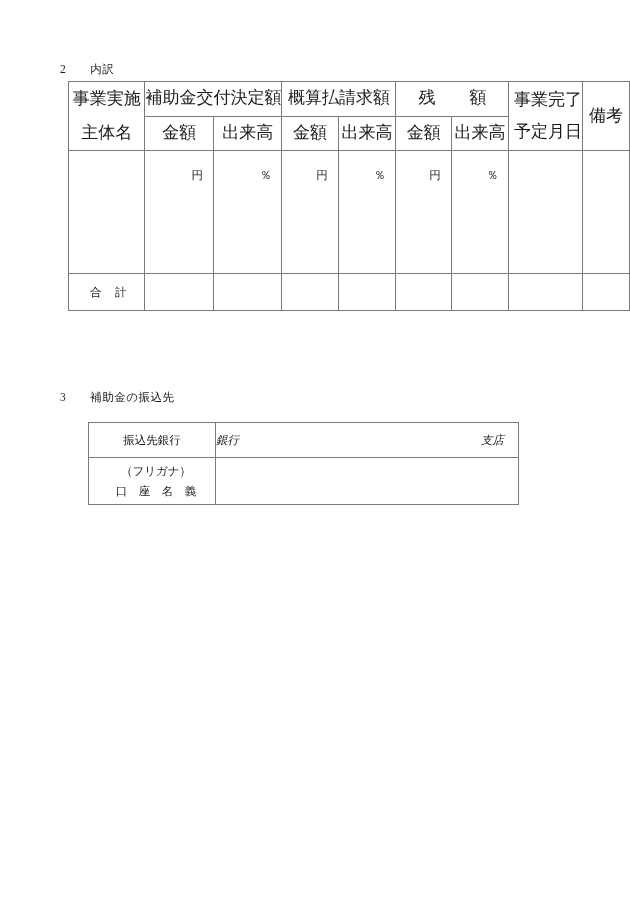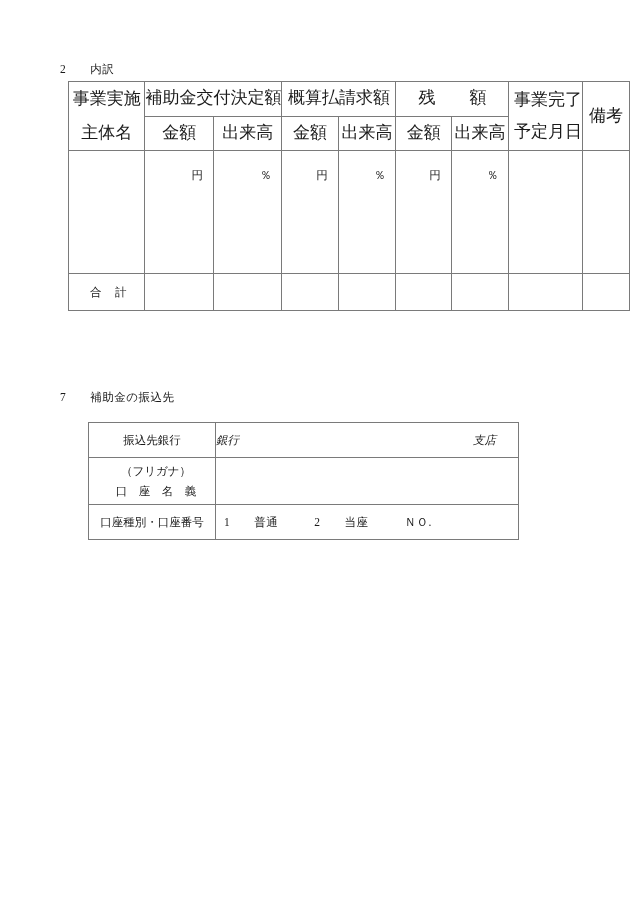--- a/index.html
+++ b/index.html
@@ -108,21 +108,21 @@
   #transfer-table .bank-value {
     position: relative;
     text-align: left;
     font-style: italic;
   }
   #transfer-table .bank-value .bank-word {
     display: inline-block;
   }
   #transfer-table .bank-value .branch-word {
     position: absolute;
-    right: 22px;
+    right: 14px;
     top: 50%;
     transform: translateY(-50%);
   }
   #transfer-table .account-value {
     text-align: left;
     padding-left: 8px;
     letter-spacing: 0.5px;
   }
 </style>
 </head>
@@ -184,37 +184,33 @@
         <td></td>
         <td></td>
         <td></td>
         <td></td>
         <td></td>
       </tr>
     </tbody>
   </table>
 
 
-  <div class="section-heading" id="heading-transfer">7　　補助金の振込先</div>
+  <div class="section-heading" id="heading-transfer">3　　補助金の振込先</div>
 
   <table id="transfer-table">
     <colgroup>
       <col style="width:127px">
       <col style="width:303px">
     </colgroup>
     <tbody>
       <tr>
         <td class="label-cell">振込先銀行</td>
         <td class="bank-value"><span class="bank-word">銀行</span><span class="branch-word">支店</span></td>
       </tr>
       <tr>
         <td class="label-cell two-line-label" style="height:46px"><span>（フリガナ）</span><br><span>口　座　名　義</span></td>
         <td></td>
       </tr>
-      <tr>
-        <td class="label-cell">口座種別・口座番号</td>
-        <td class="account-value">1　　普通　　　2　　当座　　　ＮＯ.</td>
-      </tr>
     </tbody>
   </table>
 
 
 </div>
 
 </body></html>

